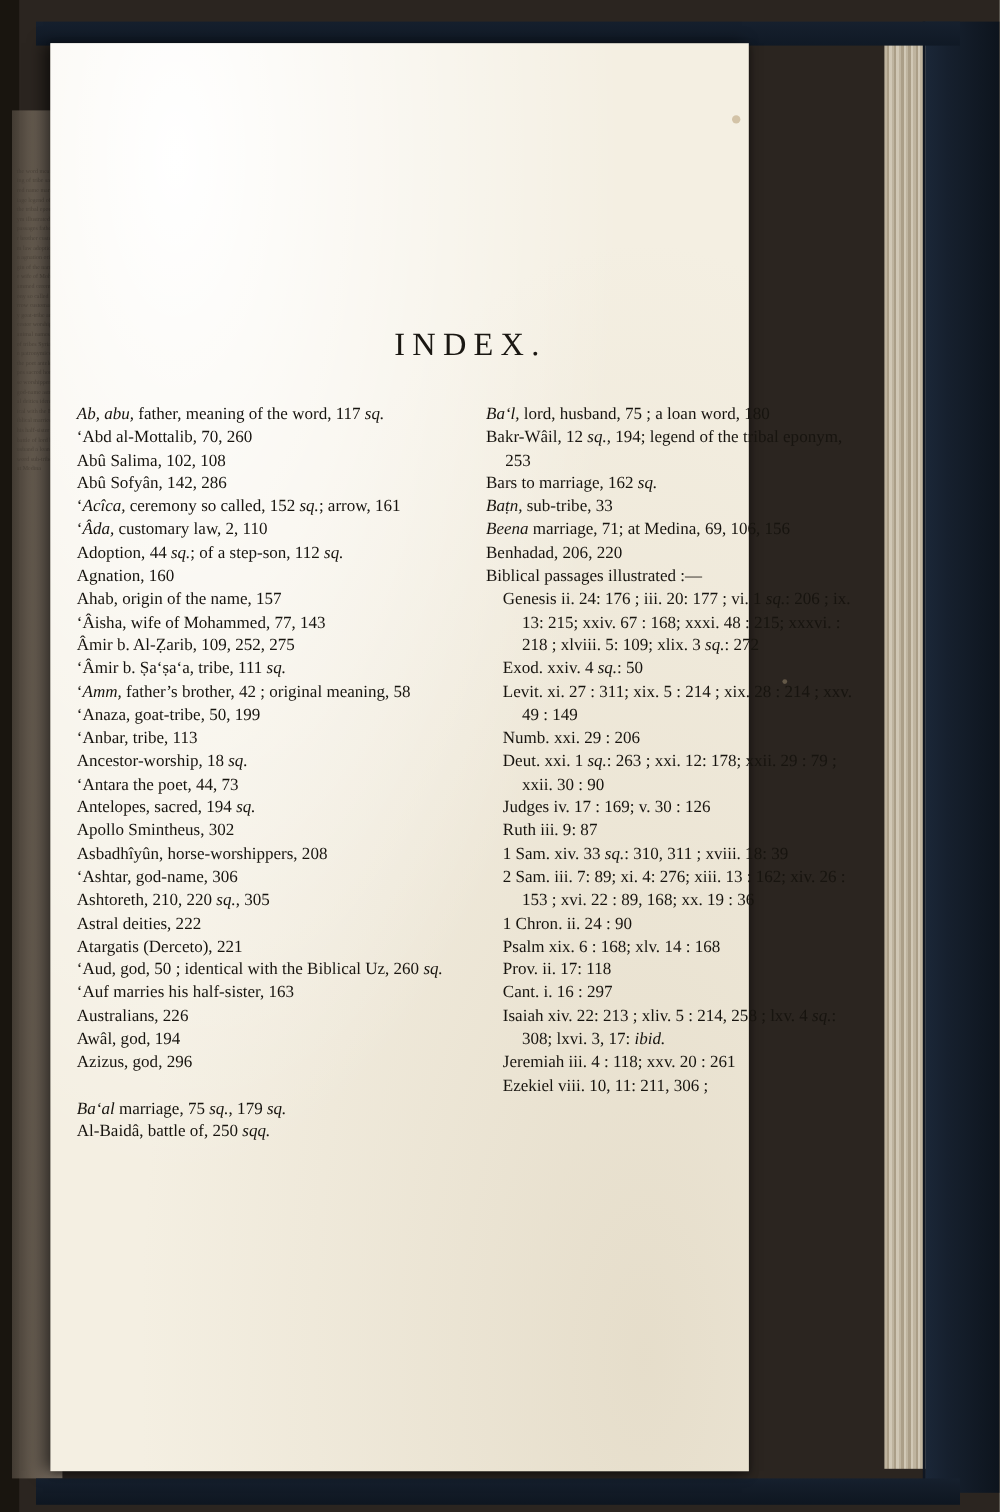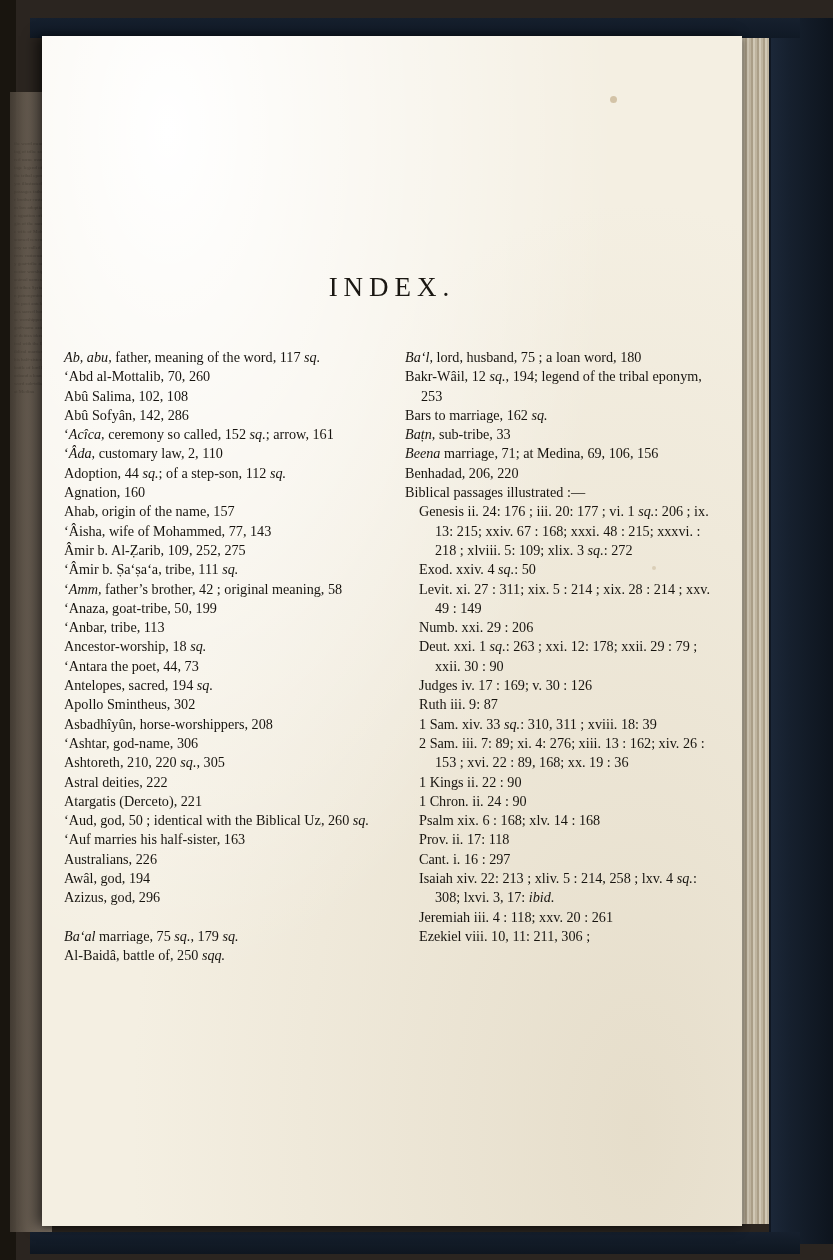--- a/index.html
+++ b/index.html
@@ -75,21 +75,21 @@
     position: absolute;
     left: 30px; bottom: 6px;
     width: 770px; height: 22px;
     background: linear-gradient(to top, #0e1620 0%, #16202e 100%);
   }
 
   
   .page {
     position: absolute;
     left: 42px; top: 36px;
-    width: 700px; height: 1190px;
+    width: 582px; height: 1190px;
     background: #f4efe2;
     background-image:
       radial-gradient(ellipse at 18% 8%, #ffffff 0%, rgba(255,255,255,0) 55%),
       radial-gradient(ellipse at 85% 92%, rgba(222,212,190,.65) 0%, rgba(222,212,190,0) 60%);
     box-shadow: -6px 0 12px rgba(0,0,0,.55), 2px 2px 6px rgba(0,0,0,.35);
   }
   .page-inner {
     position: absolute;
     left: 0; top: 0; right: 0; bottom: 0;
     padding: 0;
@@ -116,21 +116,21 @@
     top: 236px;
     width: 700px;
     text-align: center;
     font-size: 27px;
     letter-spacing: 6px;
     color: #1a1712;
     font-family: "Liberation Serif", serif;
   }
   .columns {
     position: absolute;
-    left: 0; top: 312px;
+    left: 0; top: 300px;
     width: 700px;
     display: flex;
     gap: 26px;
     padding: 0 22px;
     box-sizing: border-box;
   }
   .col {
     width: 320px;
     font-size: 14.2px;
     line-height: 19.3px;
@@ -215,21 +215,20 @@
             <p class="entry">Biblical passages illustrated :—</p>
             <p class="entry sub">Genesis ii. 24: 176 ; iii. 20: 177 ; vi. 1 <i>sq.</i>: 206 ; ix. 13: 215; xxiv. 67 : 168; xxxi. 48 : 215; xxxvi. : 218 ; xlviii. 5: 109; xlix. 3 <i>sq.</i>: 272</p>
             <p class="entry sub">Exod. xxiv. 4 <i>sq.</i>: 50</p>
             <p class="entry sub">Levit. xi. 27 : 311; xix. 5 : 214 ; xix. 28 : 214 ; xxv. 49 : 149</p>
             <p class="entry sub">Numb. xxi. 29 : 206</p>
             <p class="entry sub">Deut. xxi. 1 <i>sq.</i>: 263 ; xxi. 12: 178; xxii. 29 : 79 ; xxii. 30 : 90</p>
             <p class="entry sub">Judges iv. 17 : 169; v. 30 : 126</p>
             <p class="entry sub">Ruth iii. 9: 87</p>
             <p class="entry sub">1 Sam. xiv. 33 <i>sq.</i>: 310, 311 ; xviii. 18: 39</p>
             <p class="entry sub">2 Sam. iii. 7: 89; xi. 4: 276; xiii. 13 : 162; xiv. 26 : 153 ; xvi. 22 : 89, 168; xx. 19 : 36</p>
-            <p class="entry sub">1 Kings ii. 22 : 90</p>
             <p class="entry sub">1 Chron. ii. 24 : 90</p>
             <p class="entry sub">Psalm xix. 6 : 168; xlv. 14 : 168</p>
             <p class="entry sub">Prov. ii. 17: 118</p>
             <p class="entry sub">Cant. i. 16 : 297</p>
             <p class="entry sub">Isaiah xiv. 22: 213 ; xliv. 5 : 214, 258 ; lxv. 4 <i>sq.</i>: 308; lxvi. 3, 17: <i>ibid.</i></p>
             <p class="entry sub">Jeremiah iii. 4 : 118; xxv. 20 : 261</p>
             <p class="entry sub">Ezekiel viii. 10, 11: 211, 306 ;</p>
           </div>
       </div>
     </div>

